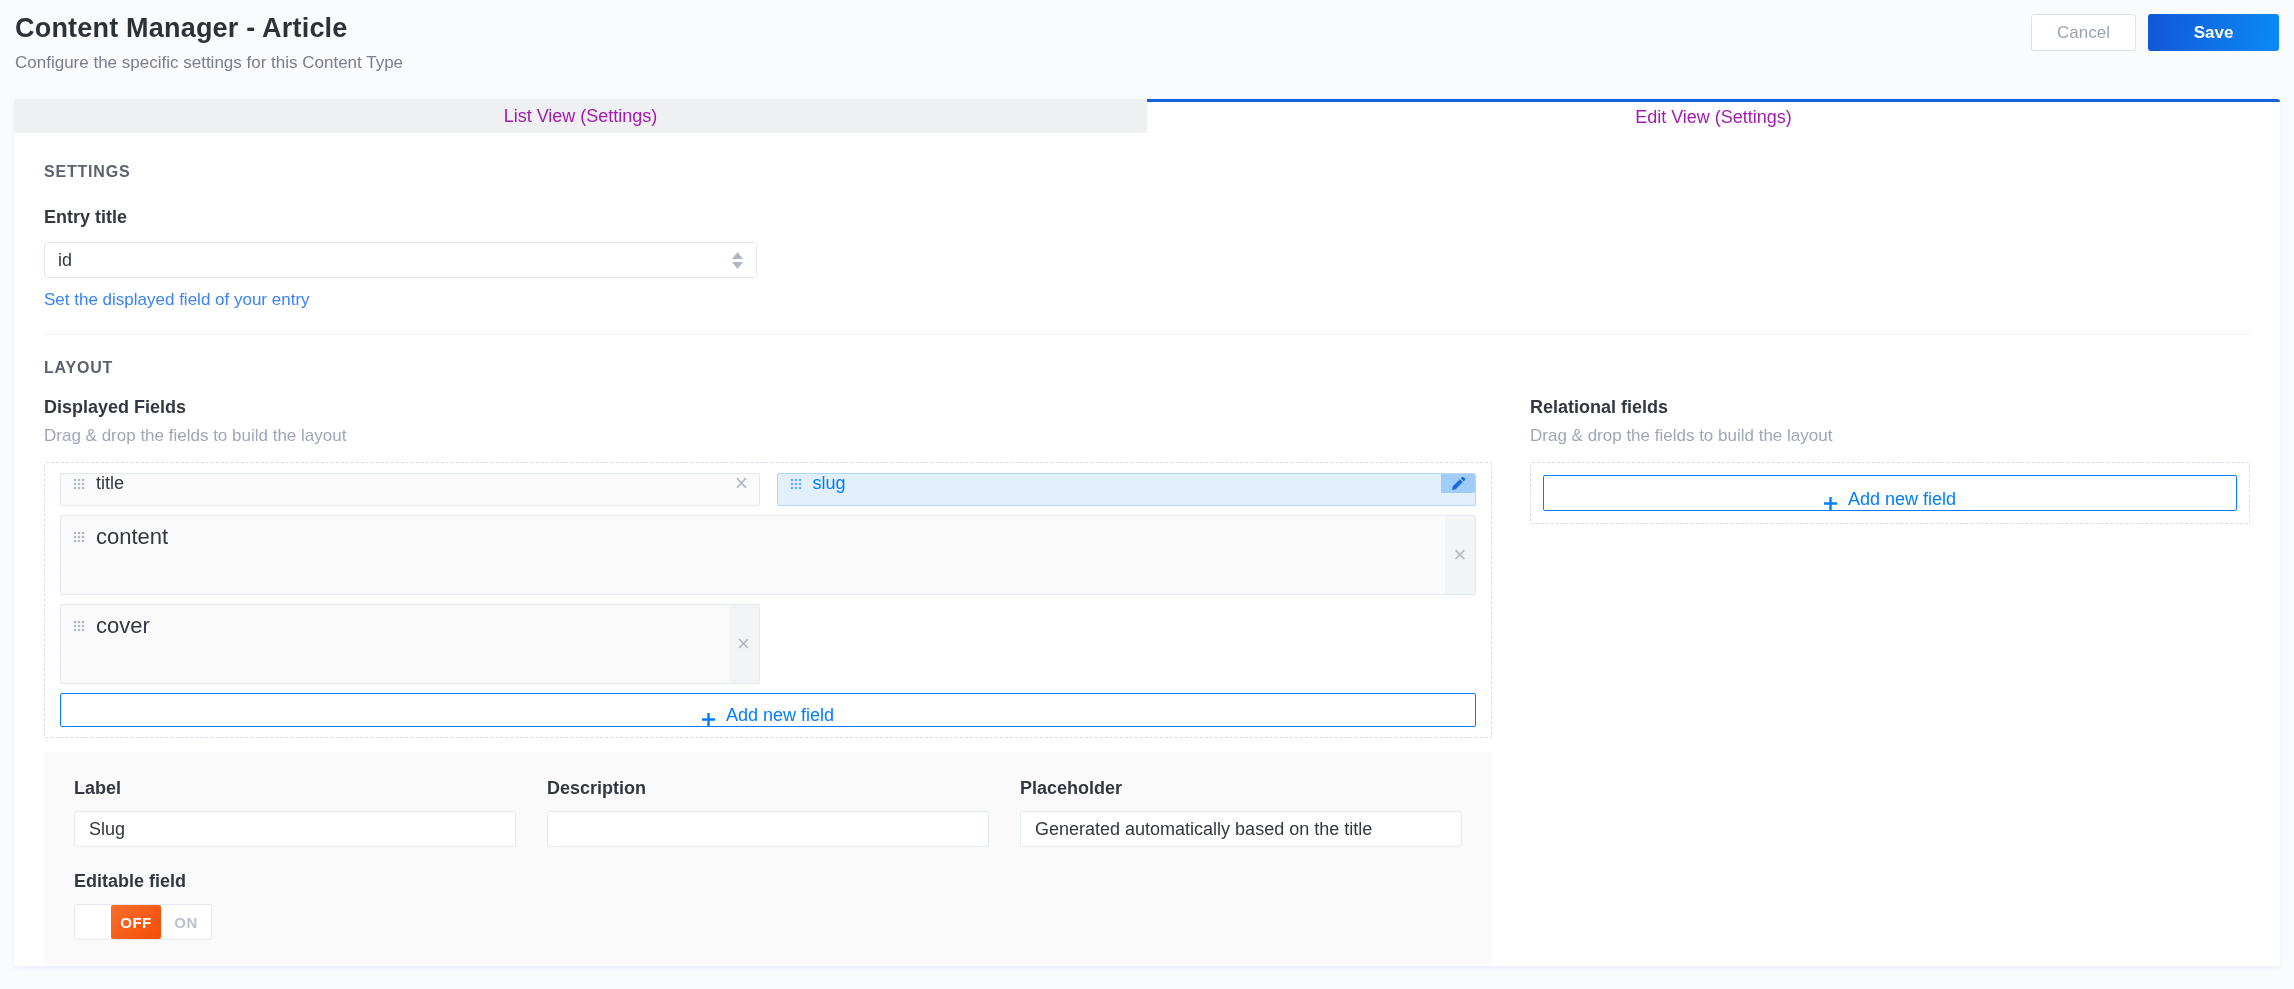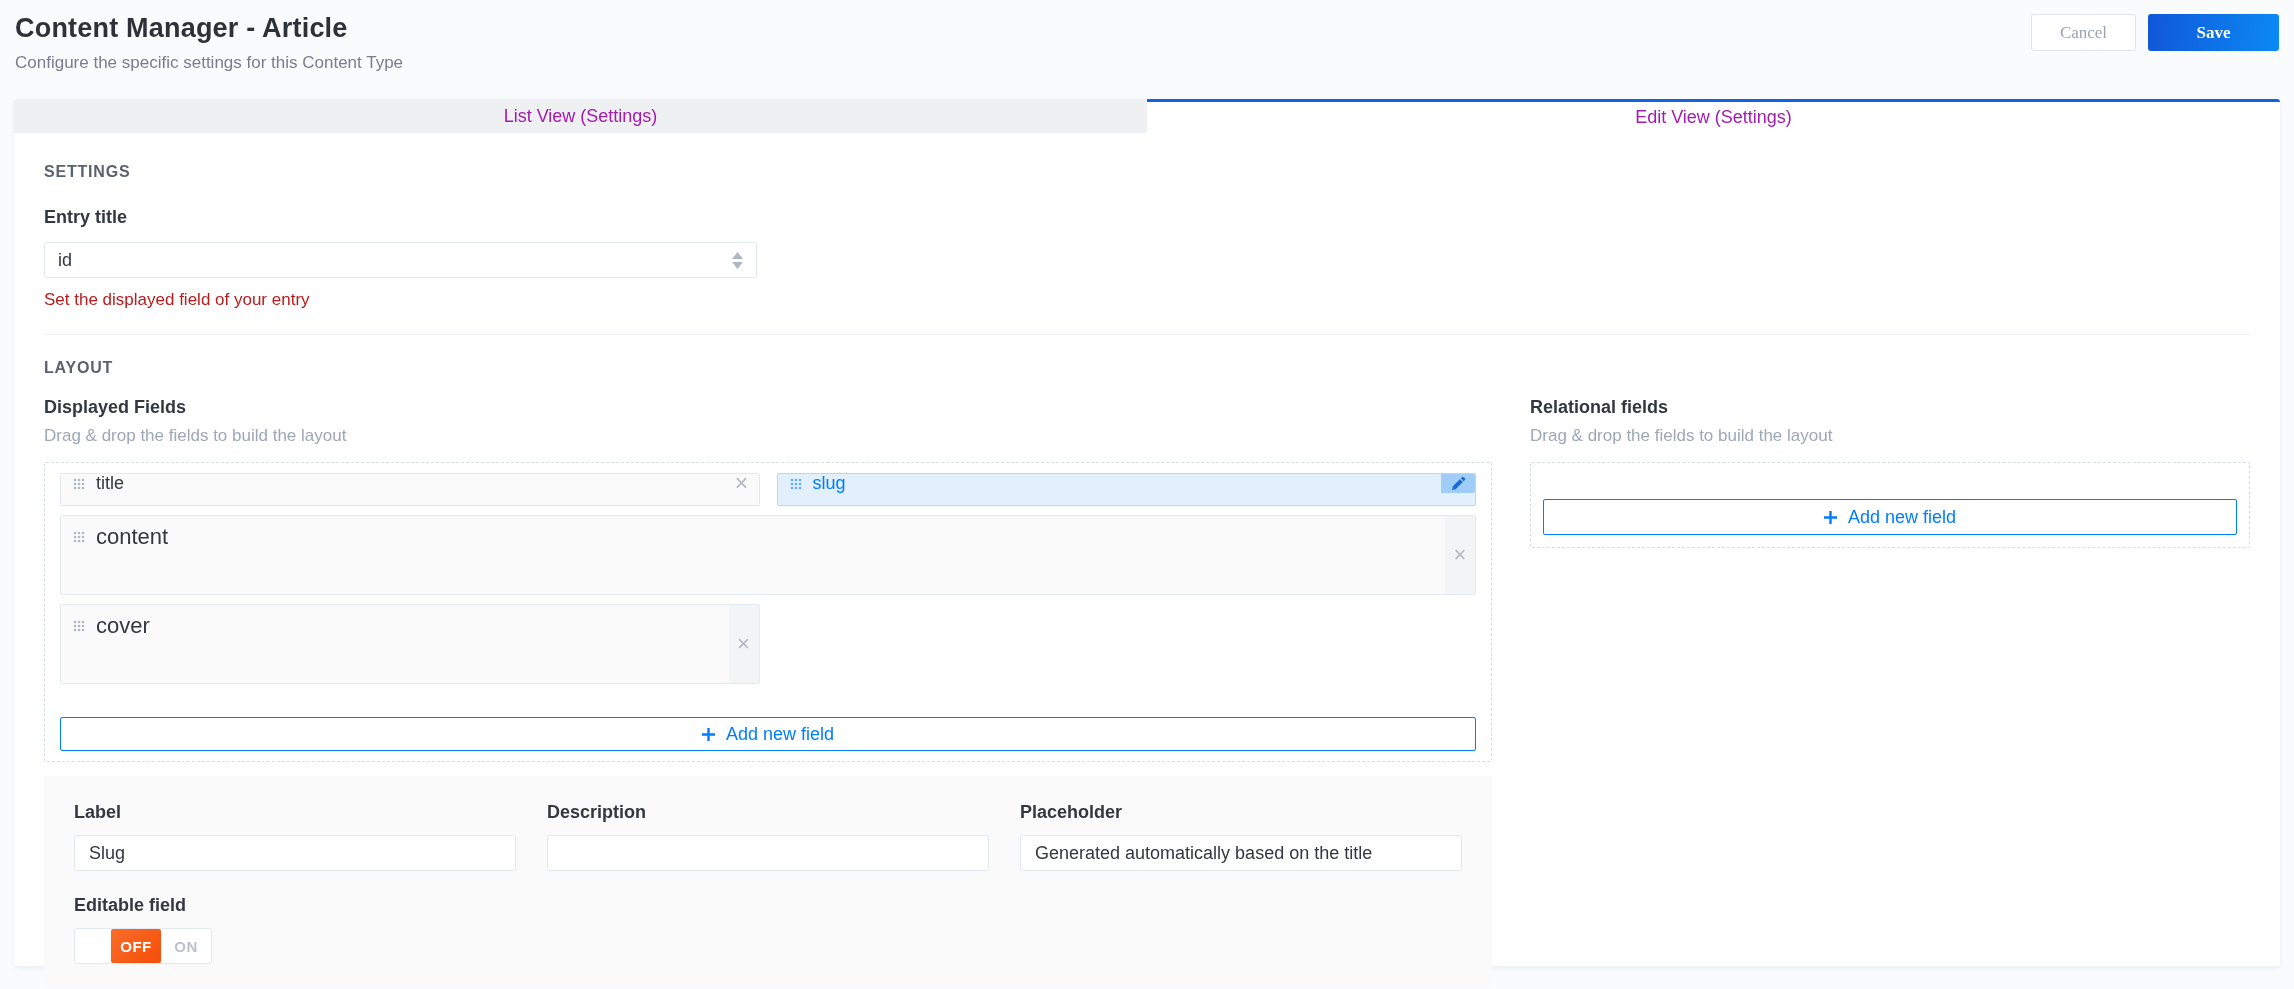--- a/index.html
+++ b/index.html
@@ -14,21 +14,21 @@
 
   
   .header {
     display: flex; justify-content: space-between; align-items: flex-start;
     padding: 13px 15px 0 15px; height: 99px;
   }
   .page-title { font-size: 27px; font-weight: 700; color: #2d3138; letter-spacing: .2px; }
   .page-subtitle { font-size: 17px; color: #787e8f; margin-top: 9px; }
   .header-actions { display: flex; gap: 12px; padding-top: 1px; }
   .btn { height: 37px; border-radius: 3px; font-size: 17px; cursor: pointer;
-         font-family: Liberation Serif, serif; display: inline-flex; align-items: center; justify-content: center; }
+         font-family: Liberation Sans, sans-serif; display: inline-flex; align-items: center; justify-content: center; }
   .btn-cancel { width: 105px; background: #fff; border: 1px solid #dfe3ec; color: #9aa3b4; }
   .btn-save { width: 131px; border: none; color: #fff; font-weight: 600;
               background: linear-gradient(95deg, var(--save-gradient-start), var(--save-gradient-end)); }
 
   
   .card {
     margin: 0 14px; background: #fff; border-radius: 3px;
     box-shadow: 0 2px 4px rgba(227,233,243,.7);
     height: 867px;
   }
@@ -45,21 +45,21 @@
 
   
   .entry-title-label { margin-top: 26px; }
   .select {
     margin-top: 14px; width: 713px; height: 36px;
     border: 1px solid #e3e9f3; border-radius: 3px; background: #fff;
     display: flex; align-items: center; justify-content: space-between;
     padding: 0 13px; font-size: 18px; color: #333740; cursor: pointer;
   }
   .stepper { display: flex; flex-direction: column; gap: 3px; align-items: center; }
-  .help-text { margin-top: 12px; font-size: 17px; color: #b91c1c; }
+  .help-text { margin-top: 12px; font-size: 17px; color: #3b82f6; }
 
   .divider { border: none; border-top: 1px solid #f0f2f6; margin-top: 24px; }
 
   
   .layout-label { margin-top: 24px; }
   .layout-cols { display: flex; gap: 38px; margin-top: 20px; }
   .col-left { flex: 1; min-width: 0; }
   .col-right { width: 720px; flex: none; }
   .col-subtitle { font-size: 17px; color: #9ea7b8; margin-top: 8px; }
 
@@ -100,21 +100,21 @@
     background: #f3f4f6; display: flex; align-items: center; justify-content: center;
     color: #b1b7c3; font-size: 22px; cursor: pointer;
   }
   .span-2 { grid-column: 1 / -1; }
   .col-1 { grid-column: 1; }
 
   .add-field-btn {
     grid-column: 1 / -1; height: 34px; background: #fff;
     border: 1px solid var(--accent-blue); border-radius: 2px; color: var(--accent-blue);
     font-size: 18px; font-family: inherit; cursor: pointer;
-    display: flex; align-items: center; justify-content: center; gap: 11px; margin-top: 24px;
+    display: flex; align-items: flex-end; justify-content: center; gap: 11px;
   }
   .relational-add { height: 36px; width: 100%; padding: 0; }
   .drop-zone-relational { padding: 12px; }
 
   
   .edit-panel { margin-top: 14px; background: #fafafb; padding: 26px 30px 24px 30px; }
   .edit-grid { display: grid; grid-template-columns: 1fr 1fr 1fr; column-gap: 31px; row-gap: 24px; }
   .form-group .field-label { margin-bottom: 12px; }
   .text-input {
     width: 100%; height: 36px; border: 1px solid #e3e9f3; border-radius: 3px;

